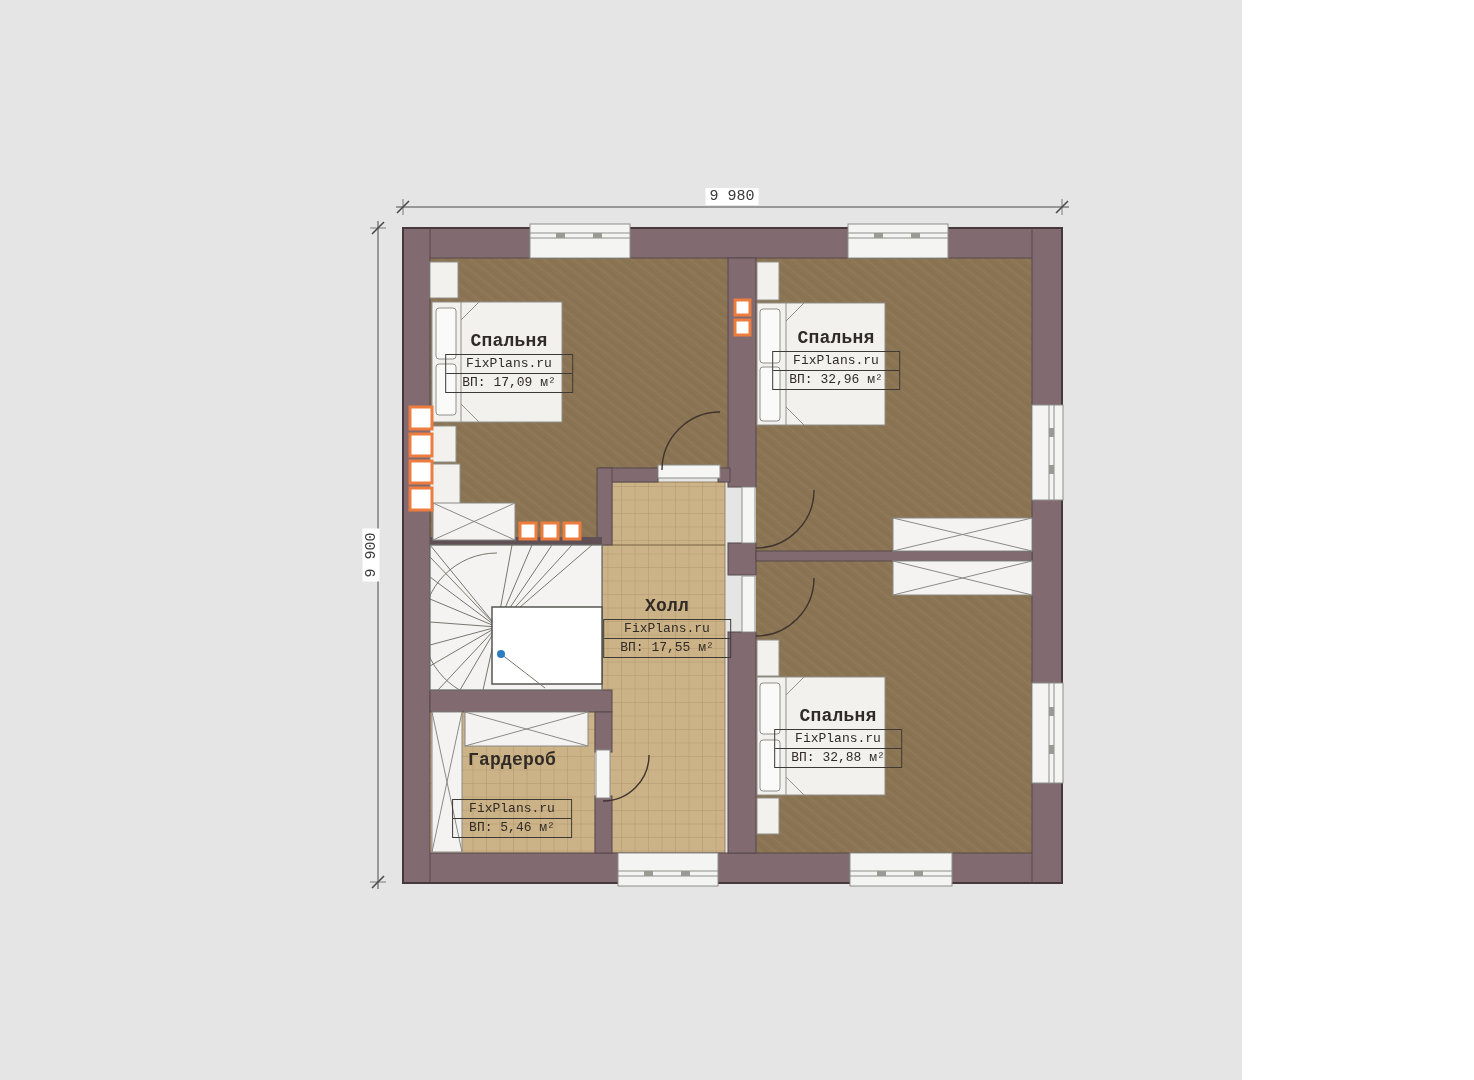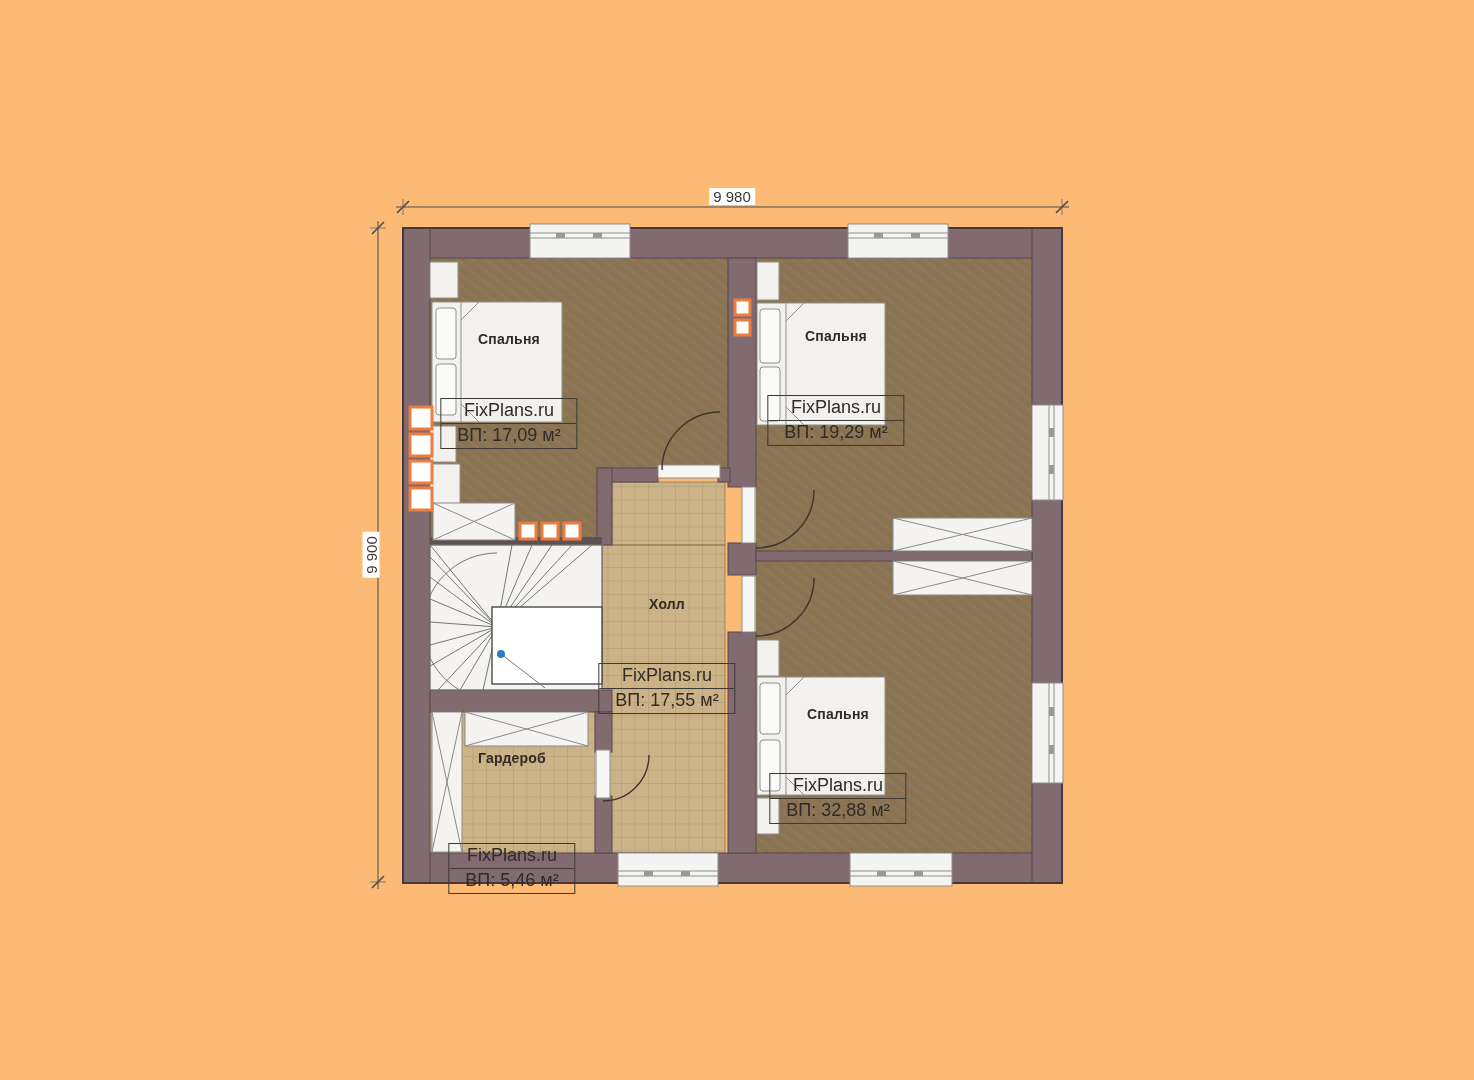--- a/index.html
+++ b/index.html
@@ -1,27 +1,27 @@
 <!DOCTYPE html>
 <html><head>
 <meta charset="utf-8">
 <style>
   html,body{margin:0;padding:0;background:#ffffff;}
   .canvas{
-    position:relative;width:1474px;height:1080px;background:#fdba74;
-    font-family:Liberation Sans, sans-serif;overflow:hidden;
+    position:relative;width:1242px;height:1080px;background:#e5e5e5;
+    font-family:Liberation Mono, monospace;overflow:hidden;
   }
   .canvas svg{position:absolute;left:0;top:0;}
   .room-label{
     position:absolute;transform:translateX(-50%);
     display:flex;flex-direction:column;align-items:center;
     color:#302b26;pointer-events:none;white-space:nowrap;
   }
-  .room-name{font-weight:bold;font-size:14px;letter-spacing:.2px;margin-bottom:3px;}
-  .room-box{border:1.5px solid #3d3a35;text-align:center;font-size:18px;color:#302b26;margin-top:48px;}
+  .room-name{font-weight:bold;font-size:18px;letter-spacing:.2px;margin-bottom:3px;}
+  .room-box{border:1.5px solid #3d3a35;text-align:center;font-size:13px;color:#302b26;}
   .room-brand{padding:1px 8px 2px;border-bottom:1.5px solid #3d3a35;}
   .room-area{padding:1px 16px 2px;}
   .dim-label{position:absolute;font-size:15px;color:#3a3a3a;background:#ffffff;padding:0 4px;}
   .dim-top{transform:translateX(-50%);}
   .dim-left{transform:translate(-50%,-50%) rotate(-90deg);}
 </style>
 </head>
 <body>
 
 <div class="canvas">
@@ -277,21 +277,21 @@
   <div class="room-box">
     <div class="room-brand">FixPlans.ru</div>
     <div class="room-area">ВП: 17,09 м²</div>
   </div>
 </div>
 
 <div class="room-label" style="left:836px; top:328px;">
   <div class="room-name">Спальня</div>
   <div class="room-box">
     <div class="room-brand">FixPlans.ru</div>
-    <div class="room-area">ВП: 19,29 м²</div>
+    <div class="room-area">ВП: 32,96 м²</div>
   </div>
 </div>
 
 <div class="room-label" style="left:838px; top:706px;">
   <div class="room-name">Спальня</div>
   <div class="room-box">
     <div class="room-brand">FixPlans.ru</div>
     <div class="room-area">ВП: 32,88 м²</div>
   </div>
 </div>

